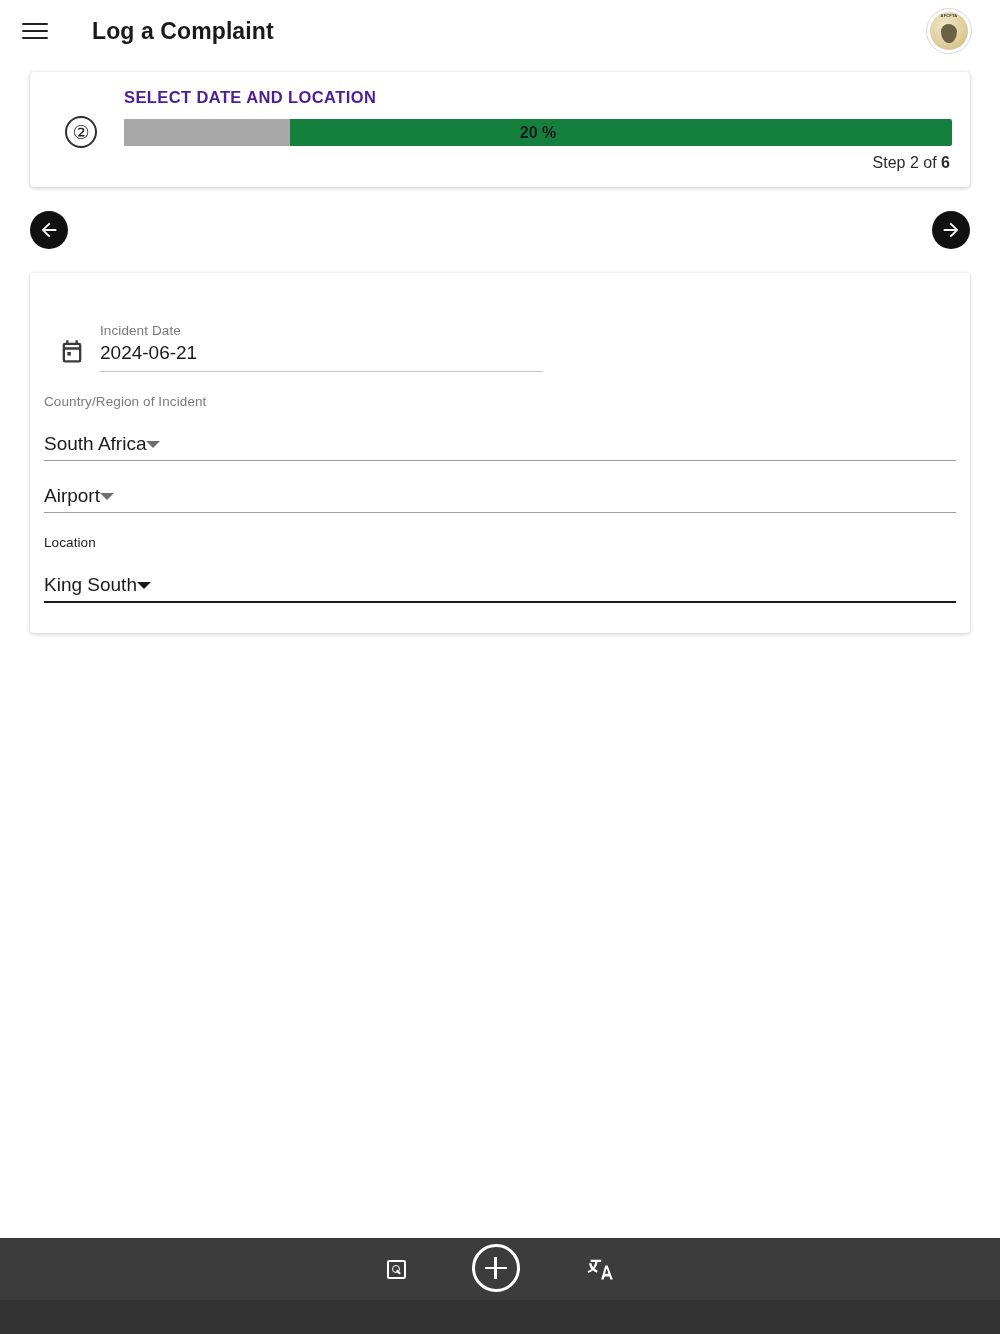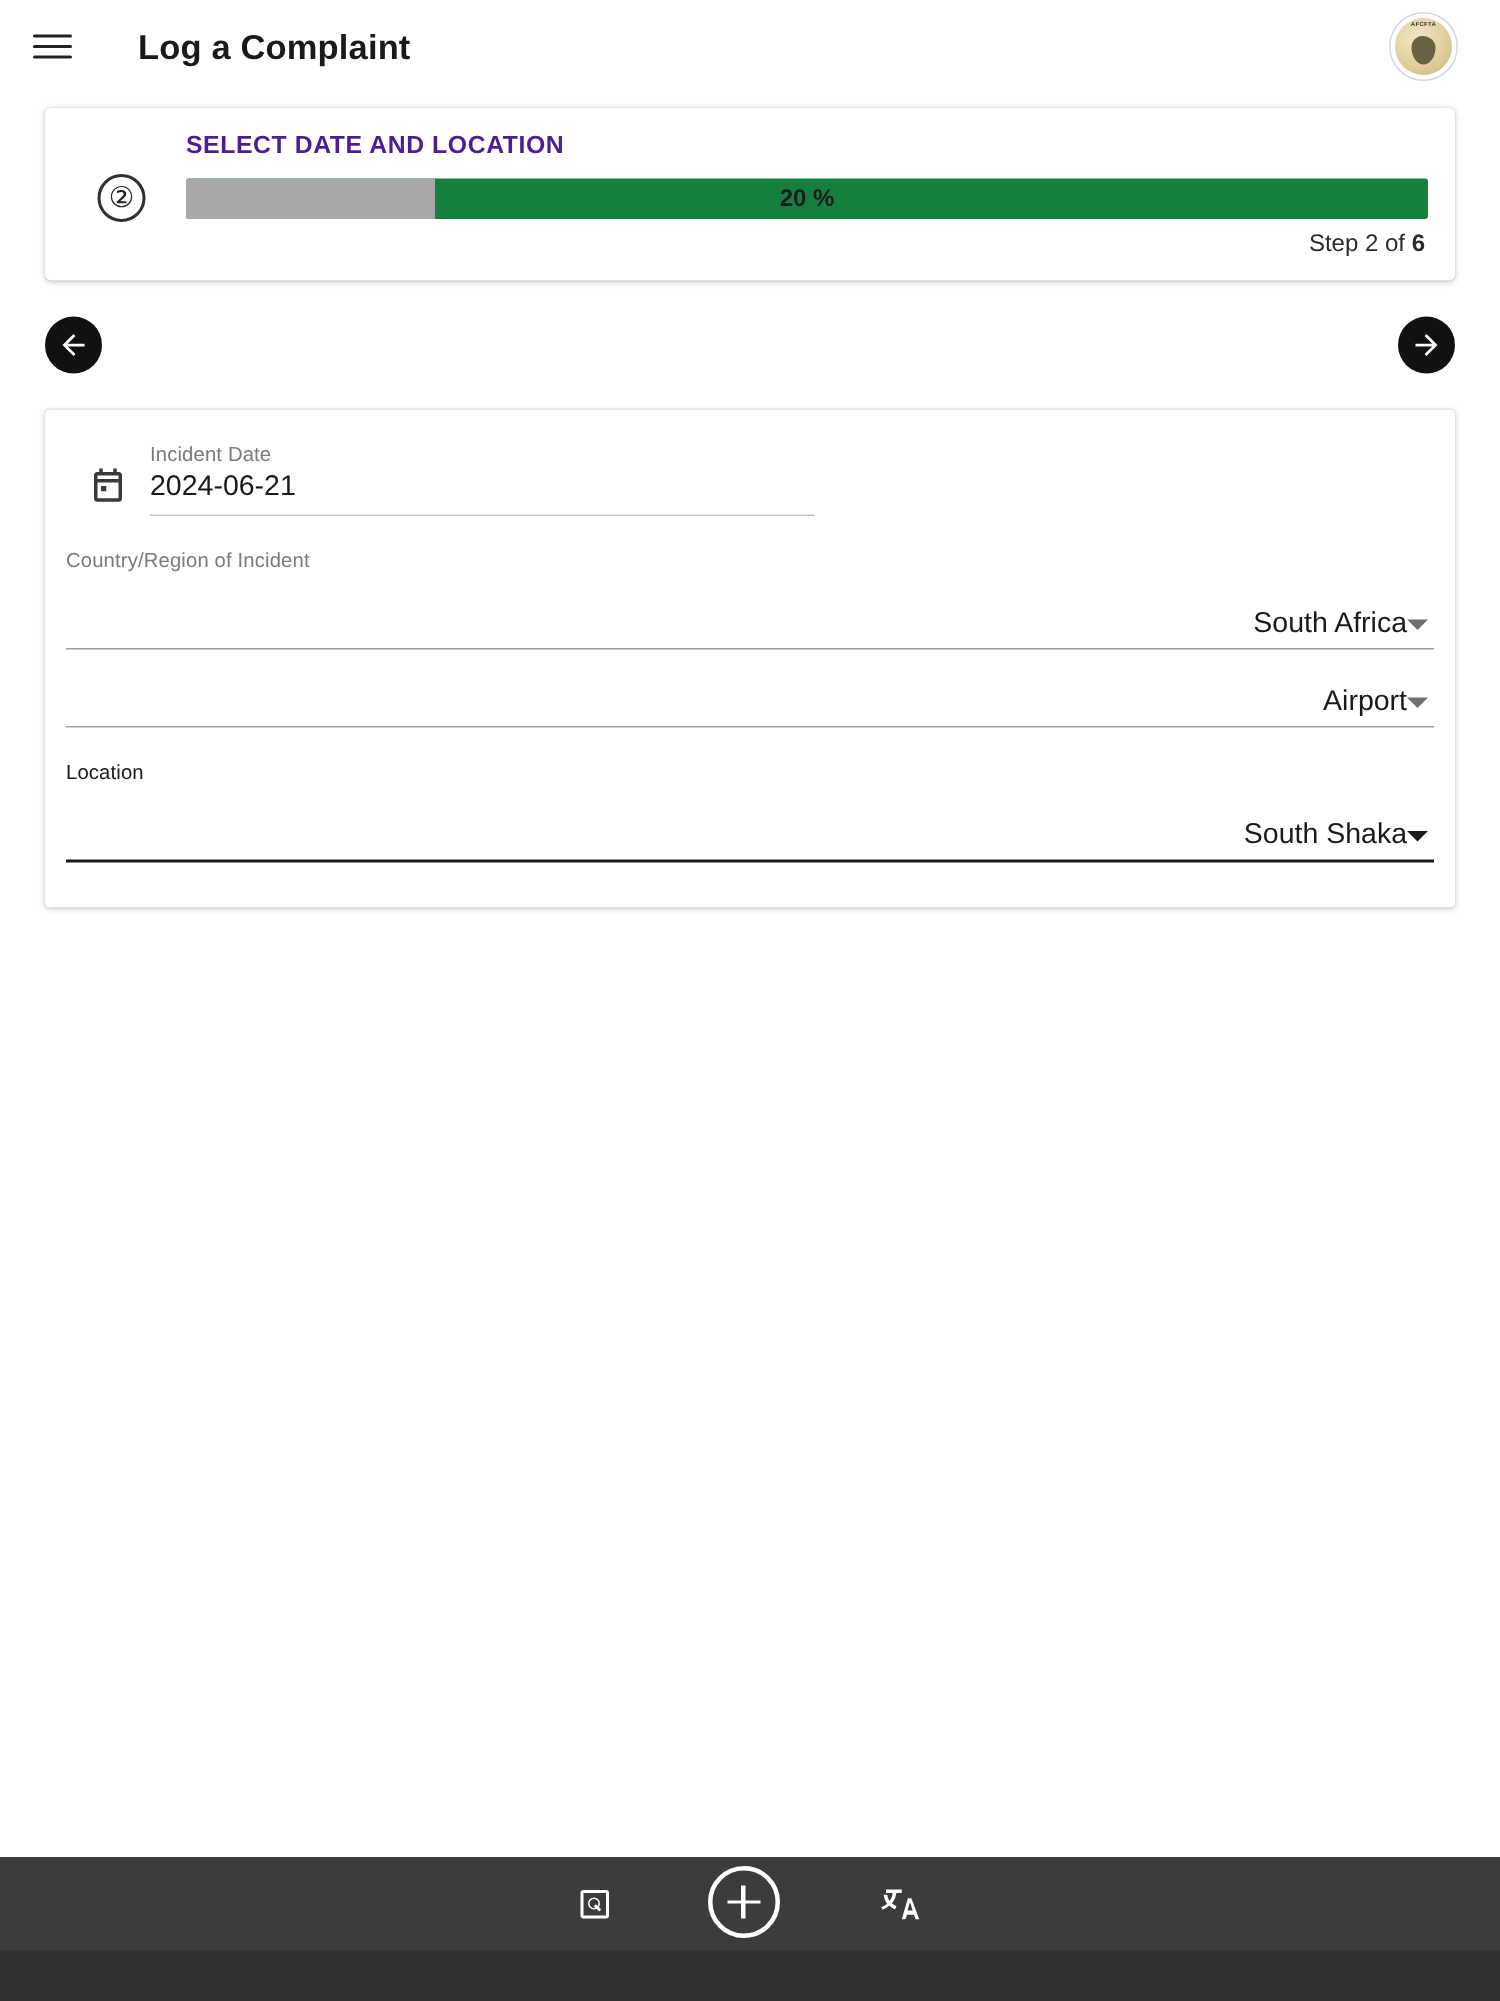--- a/index.html
+++ b/index.html
@@ -172,27 +172,27 @@
   }
 
   
   .date-field { display: flex; align-items: flex-end; }
   .cal-icon {
     width: 30px; height: 30px;
     margin: 0 12px 4px 14px;
     flex: none;
     color: #3a3a3a;
   }
-  .date-inner { width: 443px; }
+  .date-inner { width: 443px; margin-top: 28px; }
   .underline-thin { border-bottom: 1px solid #c4c4c4; }
   .underline-med  { border-bottom: 1px solid #9e9e9e; }
   .underline-bold { border-bottom: 2px solid #1a1a1a; }
 
   .select-row {
-    display: flex; align-items: flex-end; justify-content: flex-end; margin-top: 24px;
+    display: flex; align-items: flex-end; justify-content: flex-start; margin-top: 24px;
   }
   .caret {
     width: 0; height: 0;
     border-left: 7px solid transparent;
     border-right: 7px solid transparent;
     border-top: 7px solid #6f6f6f;
     margin-bottom: 12px;
     margin-right: 4px;
   }
   .caret.dark { border-top-color: #1a1a1a; }
@@ -333,21 +333,21 @@
   <div class="field">
     <div class="select-row underline-med">
       <div class="field-value" style="padding-bottom:5px">Airport</div>
       <div class="caret"></div>
     </div>
   </div>
 
   <div class="field">
     <div class="field-label dark">Location</div>
     <div class="select-row underline-bold">
-      <div class="field-value" style="padding-bottom:5px">South Shaka</div>
+      <div class="field-value" style="padding-bottom:5px">King South</div>
       <div class="caret dark"></div>
     </div>
   </div>
 
 </div>
 
 <div class="bottom-bar">
   <div class="bb-icon">
     <span class="search-glyph"></span>
   </div>

